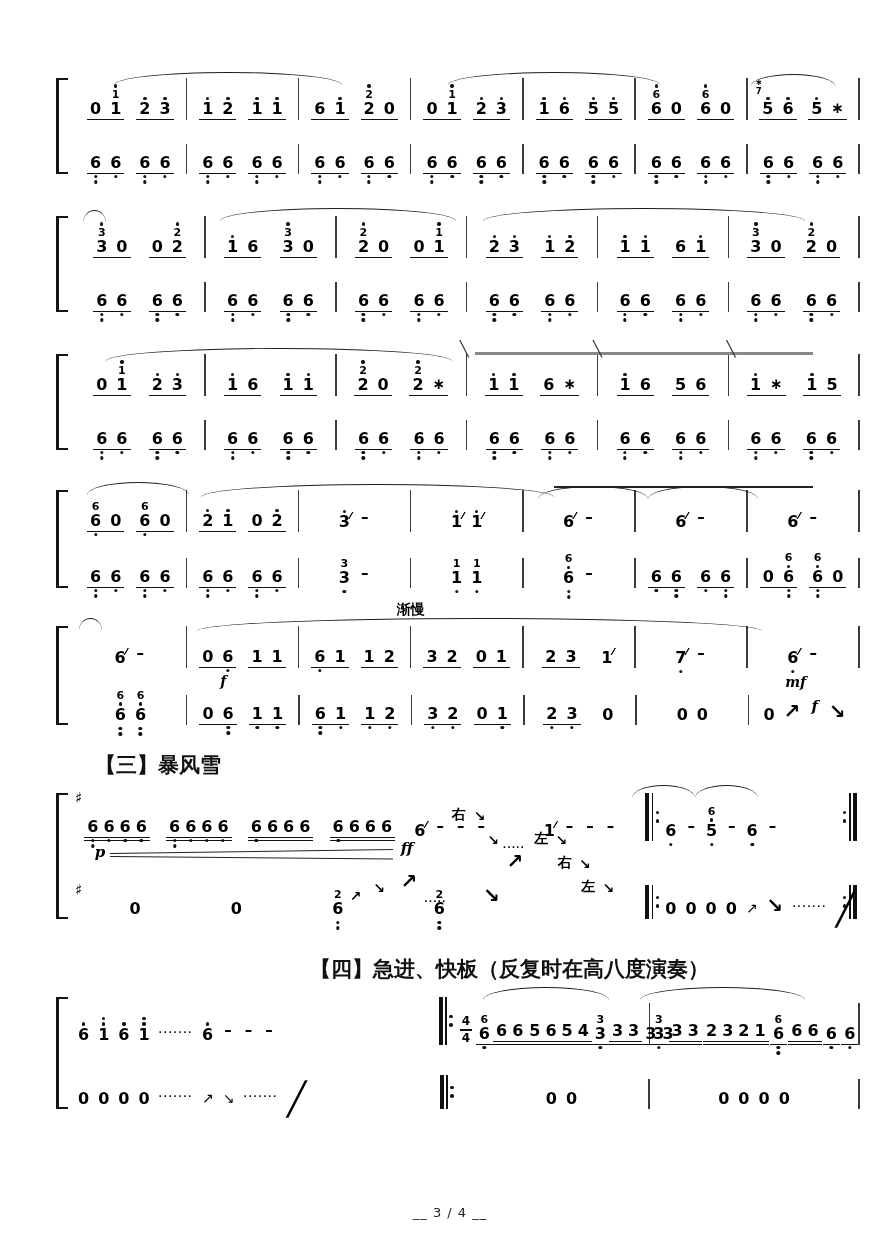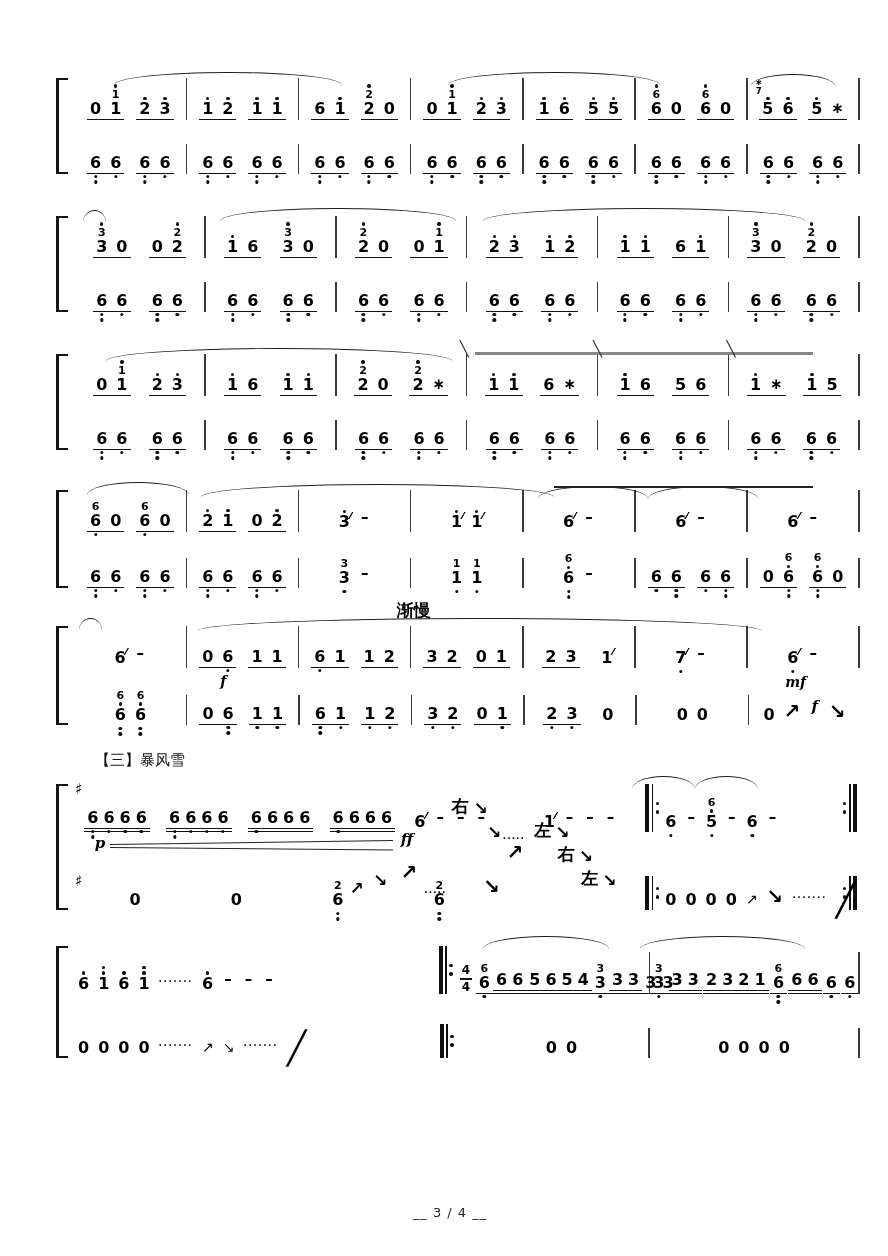--- a/index.html
+++ b/index.html
@@ -45,26 +45,26 @@
   .rdots{display:flex;flex-direction:column;justify-content:center;gap:5px;}
   .rdot{width:3.6px;height:3.6px;border-radius:50%;background:#111;}
   .ts{display:flex;flex-direction:column;align-items:center;margin:0 4px;align-self:flex-end;}
   .tsn{font-weight:bold;font-size:12px;line-height:1.1;}
   .tsl{width:12px;height:1.5px;background:#111;margin:1px 0;}
   .symtok{font-weight:bold;font-size:15px;align-self:flex-start;margin:-2px 2px 0 0;line-height:1;}
   .spacer{height:1px;}
   .slur{position:absolute;height:12px;border-top:1.7px solid #1b1b1b;
         border-radius:50% 50% 0 0 / 100% 100% 0 0;}
   .gline{position:absolute;transform-origin:left center;}
-  .ann{position:absolute;font-weight:bold;font-size:17px;line-height:1;white-space:nowrap;}
+  .ann{position:absolute;font-weight:bold;font-size:14px;line-height:1;white-space:nowrap;}
   .ann.big{font-size:20px;}
   .ann.sm{font-size:9px;letter-spacing:1px;}
   .ann.dyn{font-family:"DejaVu Serif",serif;font-style:italic;font-size:15px;}
   .ann.slash{font-size:15px;color:#333;font-weight:normal;}
-  .heading{font-weight:normal;font-size:15px;color:#111;}
+  .heading{font-weight:bold;font-size:21px;color:#111;}
   .footer{position:absolute;left:0;right:0;bottom:36px;text-align:center;font-size:13px;
           letter-spacing:1px;color:#222;padding-left:12px;}
   .watermark{position:absolute;right:6px;bottom:2px;font-family:"Liberation Sans",sans-serif;
              font-style:italic;font-weight:bold;font-size:22px;color:#3b3b43;letter-spacing:.5px;}
 </style>
 </head>
 <body>
 
 <div id="page">
   <div id="score">
@@ -2739,20 +2739,21 @@
           <span class="ann" style="left: 64.2%; top: 64px;">↘</span>
           <span class="ann cjk" style="left: 64.5%; top: 86px;">左</span>
           <span class="ann" style="left: 67.2%; top: 88px;">↘</span>
           <span class="ann" style="left: 35%; top: 96px;">↗</span>
           <span class="ann" style="left: 38%; top: 88px;">↘</span>
           <span class="ann big" style="left: 41.5%; top: 78px;">↗</span>
           <span class="ann sm" style="left: 44.5%; top: 104px;">·····</span>
           <span class="ann big" style="left: 52%; top: 92px;">↘</span>
         </div>
       </div>
+      <div class="heading" style="margin: 26px 0px 14px 310px;">【四】急进、快板（反复时在高八度演奏）</div>
       <div class="system" style="margin-bottom: 0px;">
         <div class="bracket"></div>
         <div class="rows">
           <div class="row upper" style="margin-bottom: 30px;">
             <div class="m" style="flex: 3.55 1 0%; justify-content: space-between;">
               <span class="grp u0">
                 <span class="note">
                   <span class="above">
                     <span class="dcol">
                       <span class="dot"></span>

